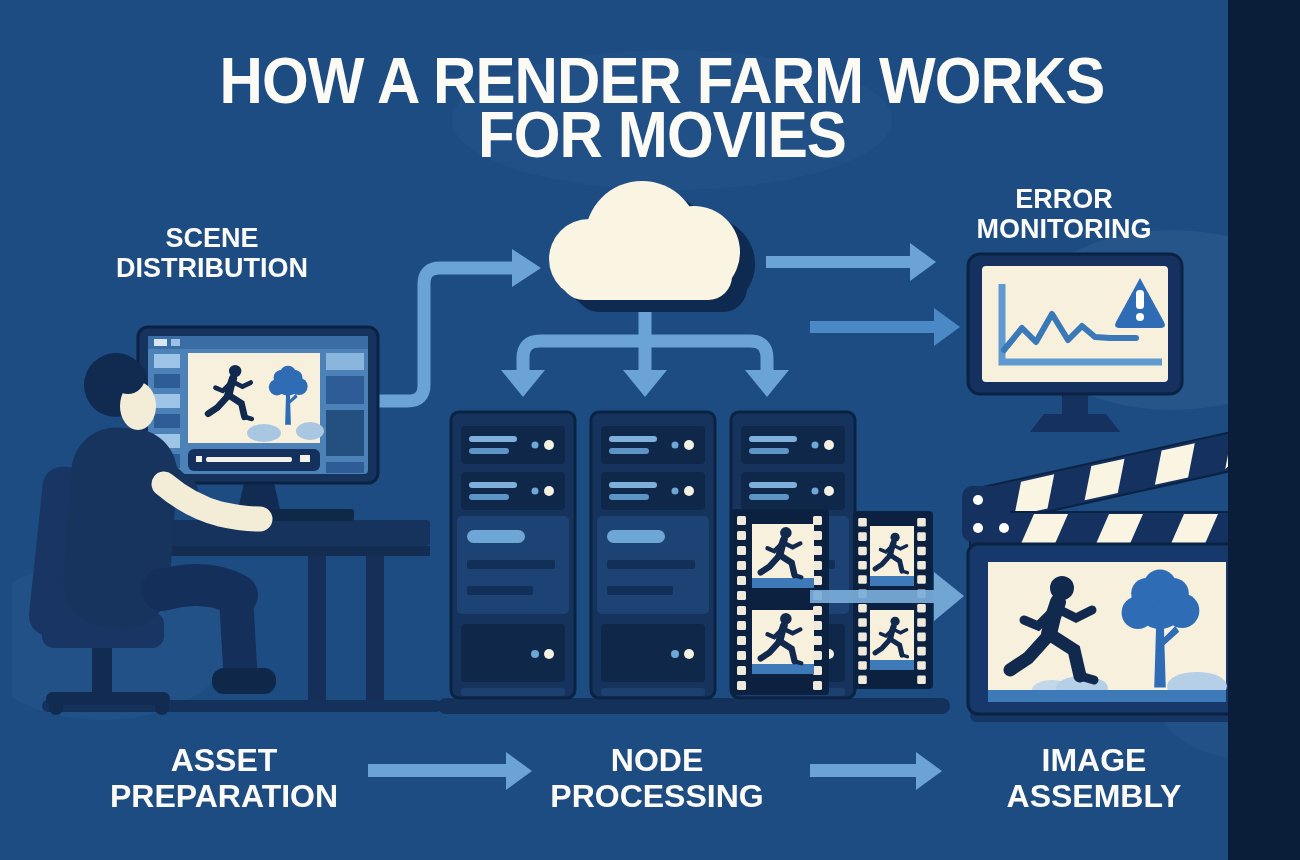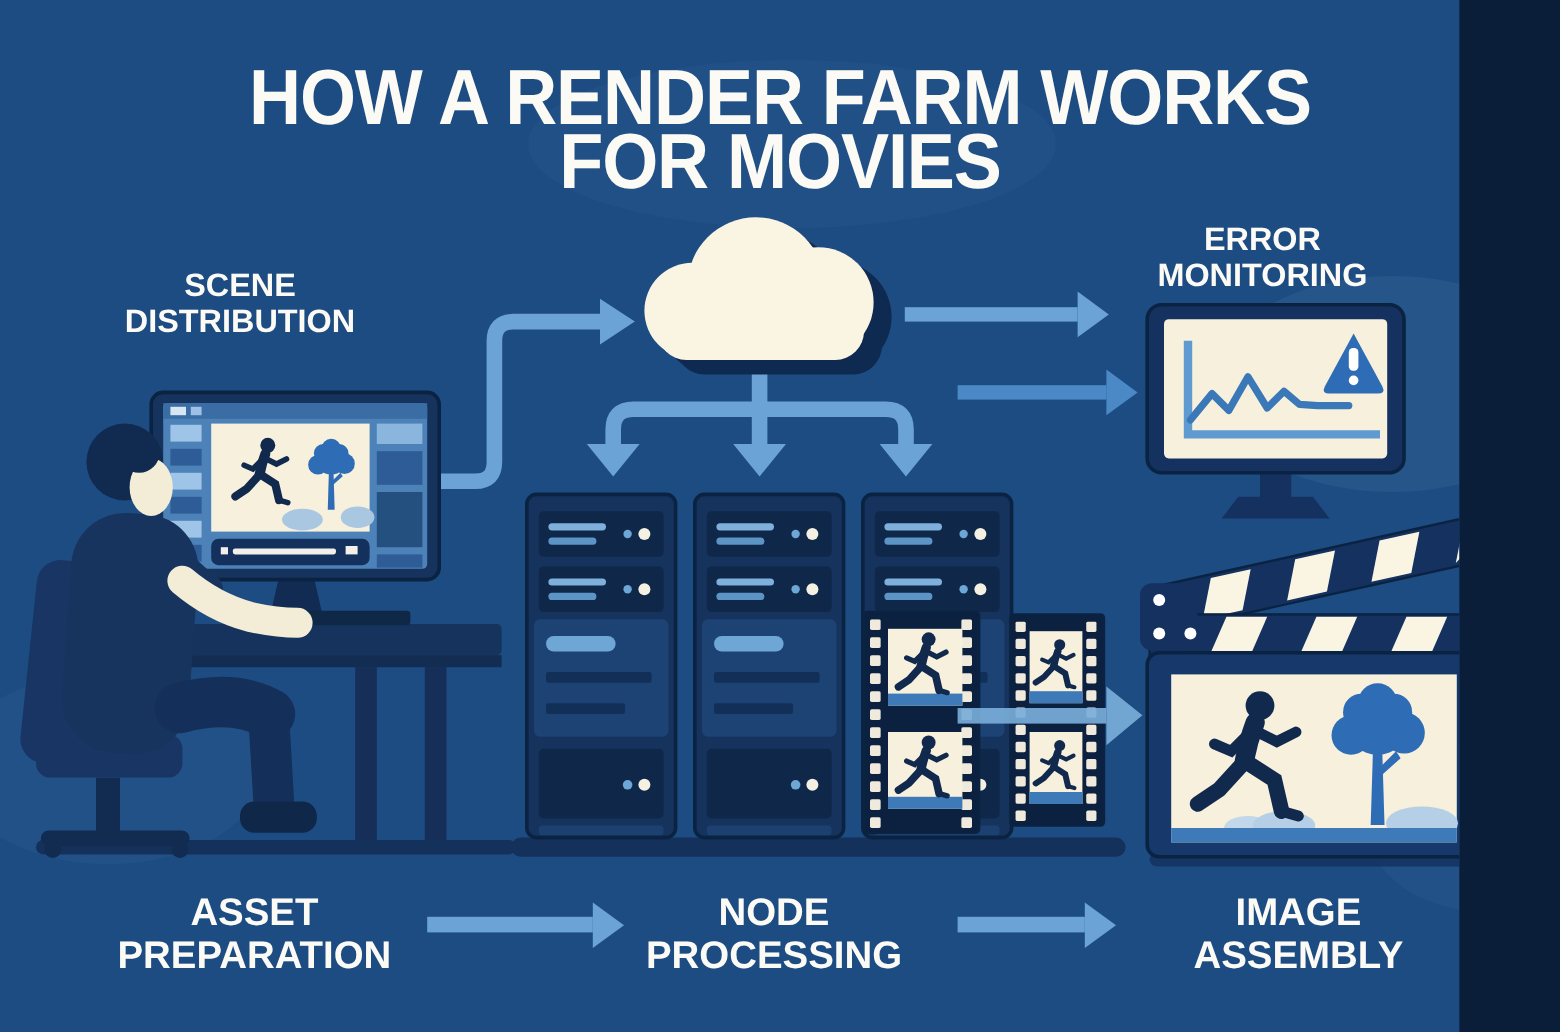--- a/index.html
+++ b/index.html
@@ -3,21 +3,21 @@
 <meta charset="utf-8">
 <style>
   :root{
     --bg:#1d4c83; --navy:#16335e; --navy_deep:#0f2849; --outline:#0b2342;
     --mid_blue:#2e6cb5; --screen_blue:#4d82b8; --panel_blue:#2d5c96;
     --arrow_light:#6ca3d6; --arrow_deep:#4a89c5; --sky:#8ab5dd;
     --cream:#f6f0dd; --cream_bright:#faf5e3; --shadow_blue:#14315c;
     --ground_blue:#3f7ab8; --text:#fbfaf4; --white:#ffffff;
   }
   html,body{margin:0;padding:0;background:#0a1e3a;}
-  .stage{width:1216px;height:860px;overflow:hidden;position:relative;background:var(--bg);}
+  .stage{width:1216px;height:860px;overflow:hidden;position:relative;background:var(--bg);padding-left:12px;}
   svg{display:block}
   text{font-family:"Liberation Sans","DejaVu Sans",sans-serif;font-weight:700;fill:var(--text);}
   .t-title{font-size:65px;letter-spacing:-1px;}
   .t-stage{font-size:27px;letter-spacing:0px;}
   .t-bottom{font-size:32px;letter-spacing:0px;}
   .f-bg{fill:var(--bg)} .f-navy{fill:var(--navy)} .f-deep{fill:var(--navy_deep)}
   .f-mid{fill:var(--mid_blue)} .f-screen{fill:var(--screen_blue)} .f-panel{fill:var(--panel_blue)}
   .f-arrow{fill:var(--arrow_light)} .s-arrow{stroke:var(--arrow_light)}
   .f-arrowd{fill:var(--arrow_deep)} .f-sky{fill:var(--sky)}
   .f-cream{fill:var(--cream)} .f-creamb{fill:var(--cream_bright)}

